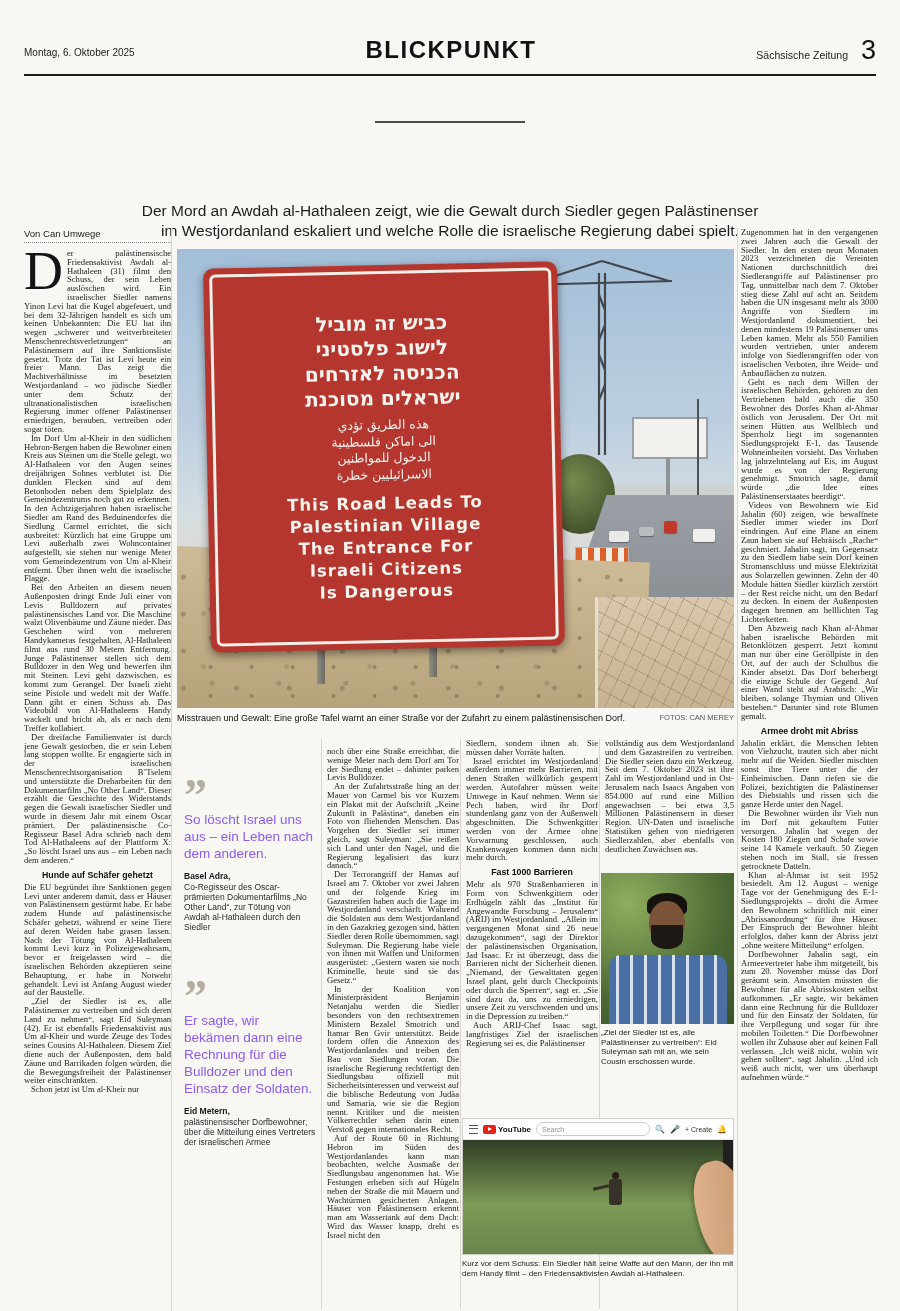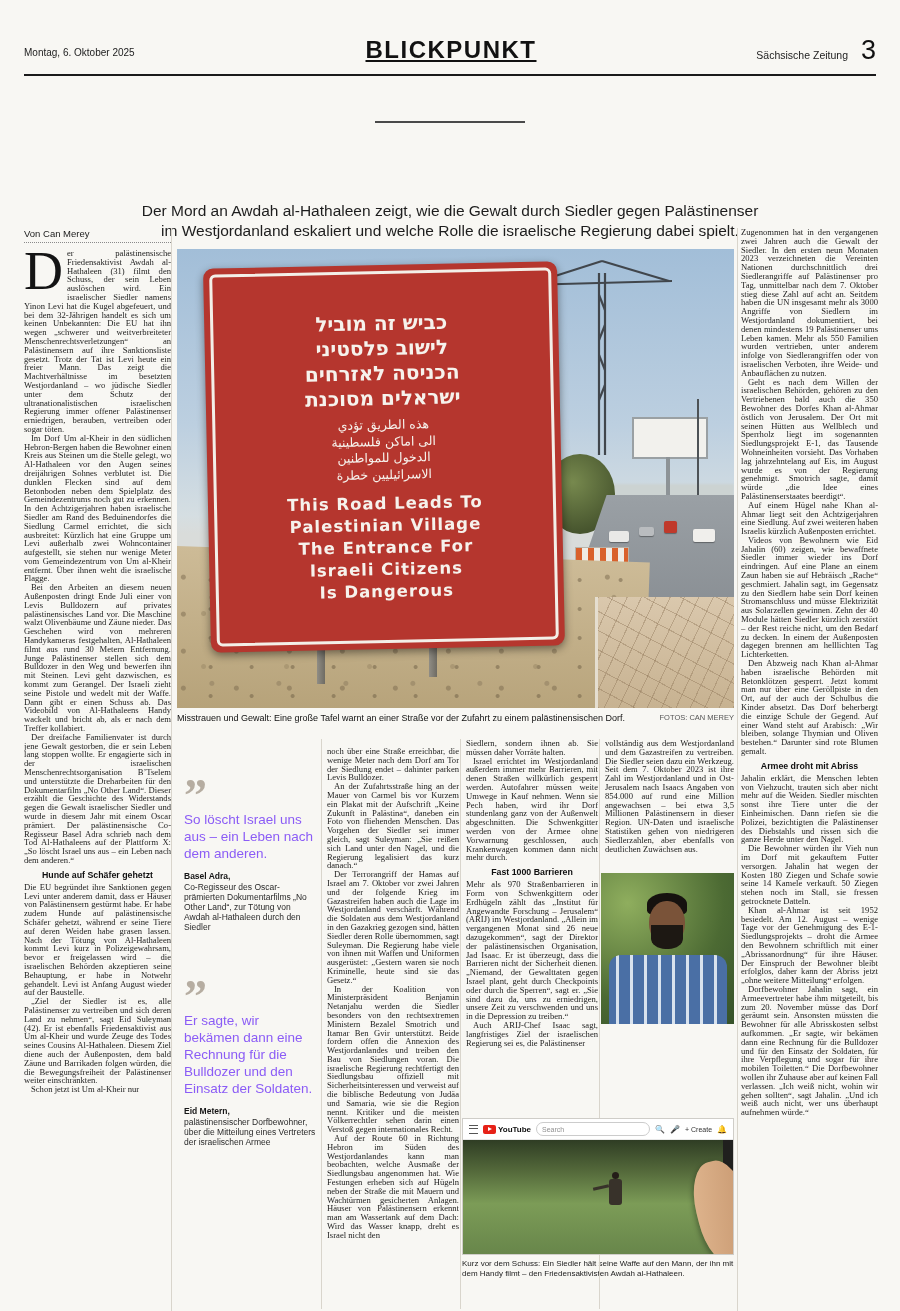--- a/index.html
+++ b/index.html
@@ -1,21 +1,21 @@
 <!DOCTYPE html>
 <html lang="de"><head>
 <meta charset="utf-8">
 <style>
   html,body{margin:0;padding:0;background:#cfcfcf;}
   .page{position:relative;width:900px;height:1311px;margin:0 auto;background:#f8f7f3;overflow:hidden;
         font-family:"Liberation Serif",serif;color:#1c1c1c;}
   
   .hdr-date{position:absolute;left:24px;top:47px;font:10px "Liberation Sans",sans-serif;color:#222;}
   .hdr-section{position:absolute;left:2px;right:0;top:36px;text-align:center;
-               font:700 24px "Liberation Sans",sans-serif;letter-spacing:1.5px;color:#121212;text-decoration:underline;}
+               font:700 24px "Liberation Sans",sans-serif;letter-spacing:1.5px;color:#121212;}
   .hdr-paper{position:absolute;right:52px;top:49px;font:10.5px "Liberation Sans",sans-serif;color:#222;}
   .hdr-pagenum{position:absolute;right:24px;top:35px;font:27px "Liberation Sans",sans-serif;color:#111;}
   .hdr-rule{position:absolute;left:24px;width:852px;top:74px;height:2px;background:#1a1a1a;}
   
   .kicker{position:absolute;left:0;right:0;top:103px;text-align:center;
           font:700 11px "Liberation Sans",sans-serif;letter-spacing:1.5px;}
   .kicker .k1{color:#b8352c;} .kicker .k2{color:#9b9b9b;margin-left:4px;}
   .kicker-rule{position:absolute;left:50%;margin-left:-75px;width:150px;top:121px;height:2px;background:#4a4a4a;}
   .headline{position:absolute;left:0;right:0;top:124px;text-align:center;
             font:700 48px/1.1 "Liberation Serif",serif;letter-spacing:-0.5px;color:#0d0d0d;}
@@ -123,21 +123,21 @@
   <div class="kicker-rule"></div>
   <div class="subhead">Der Mord an Awdah al-Hathaleen zeigt, wie die Gewalt durch Siedler gegen Palästinenser im Westjordanland eskaliert und welche Rolle die israelische Regierung dabei spielt.</div>
 
   <div class="vsep" style="left:171px;top:228px;height:1083px;"></div>
   <div class="vsep" style="left:737px;top:228px;height:1083px;"></div>
   <div class="vsep" style="left:321px;top:739px;height:570px;"></div>
   <div class="vsep" style="left:460px;top:739px;height:570px;"></div>
   <div class="vsep" style="left:599px;top:739px;height:570px;"></div>
 
   <div class="col" style="left:24px;top:228px;width:147px;height:1083px;">
-    <div class="byline">Von Can Merey</div>
+    <div class="byline">Von Can Umwege</div>
     <div>
         <p class="para noind"><span class="dropcap">D</span>er palästinensische Friedensaktivist Awdah al-Hathaleen (31) filmt den Schuss, der sein Leben auslöschen wird. Ein israelischer Siedler namens Yinon Levi hat die Kugel abgefeuert, und bei dem 32-Jährigen handelt es sich um keinen Unbekannten: Die EU hat ihn wegen „schwerer und weitverbreiteter Menschenrechtsverletzungen“ an Palästinensern auf ihre Sanktionsliste gesetzt. Trotz der Tat ist Levi heute ein freier Mann. Das zeigt die Machtverhältnisse im besetzten Westjordanland – wo jüdische Siedler unter dem Schutz der ultranationalistischen israelischen Regierung immer offener Palästinenser erniedrigen, berauben, vertreiben oder sogar töten.</p>
         <p class="para">Im Dorf Um al-Kheir in den südlichen Hebron-Bergen haben die Bewohner einen Kreis aus Steinen um die Stelle gelegt, wo Al-Hathaleen vor den Augen seines dreijährigen Sohnes verblutet ist. Die dunklen Flecken sind auf dem Betonboden neben dem Spielplatz des Gemeindezentrums noch gut zu erkennen. In den Achtzigerjahren haben israelische Siedler am Rand des Beduinendorfes die Siedlung Carmel errichtet, die sich ausbreitet: Kürzlich hat eine Gruppe um Levi außerhalb zwei Wohncontainer aufgestellt, sie stehen nur wenige Meter vom Gemeindezentrum von Um al-Kheir entfernt. Über ihnen weht die israelische Flagge.</p>
         <p class="para">Bei den Arbeiten an diesem neuen Außenposten dringt Ende Juli einer von Levis Bulldozern auf privates palästinensisches Land vor. Die Maschine walzt Olivenbäume und Zäune nieder. Das Geschehen wird von mehreren Handykameras festgehalten, Al-Hathaleen filmt aus rund 30 Metern Entfernung. Junge Palästinenser stellen sich dem Bulldozer in den Weg und bewerfen ihn mit Steinen. Levi geht dazwischen, es kommt zum Gerangel. Der Israeli zieht seine Pistole und wedelt mit der Waffe. Dann gibt er einen Schuss ab. Das Videobild von Al-Hathaleens Handy wackelt und bricht ab, als er nach dem Treffer kollabiert.</p>
         <p class="para">Der dreifache Familienvater ist durch jene Gewalt gestorben, die er sein Leben lang stoppen wollte. Er engagierte sich in der israelischen Menschenrechtsorganisation B’Tselem und unterstützte die Dreharbeiten für den Dokumentarfilm „No Other Land“. Dieser erzählt die Geschichte des Widerstands gegen die Gewalt israelischer Siedler und wurde in diesem Jahr mit einem Oscar prämiert. Der palästinensische Co-Regisseur Basel Adra schrieb nach dem Tod Al-Hathaleens auf der Plattform X: „So löscht Israel uns aus – ein Leben nach dem anderen.“</p>
         <h4 class="col-h">Hunde auf Schäfer gehetzt</h4>
         <p class="para noind">Die EU begründet ihre Sanktionen gegen Levi unter anderem damit, dass er Häuser von Palästinensern gestürmt habe. Er habe zudem Hunde auf palästinensische Schäfer gehetzt, während er seine Tiere auf deren Weiden habe grasen lassen. Nach der Tötung von Al-Hathaleen kommt Levi kurz in Polizeigewahrsam, bevor er freigelassen wird – die israelischen Behörden akzeptieren seine Behauptung, er habe in Notwehr gehandelt. Levi ist Anfang August wieder auf der Baustelle.</p>
         <p class="para">„Ziel der Siedler ist es, alle Palästinenser zu vertreiben und sich deren Land zu nehmen“, sagt Eid Suleyman (42). Er ist ebenfalls Friedensaktivist aus Um al-Kheir und wurde Zeuge des Todes seines Cousins Al-Hathaleen. Diesem Ziel diene auch der Außenposten, dem bald Zäune und Barrikaden folgen würden, die die Bewegungsfreiheit der Palästinenser weiter einschränkten.</p>
         <p class="para">Schon jetzt ist Um al-Kheir nur</p>
       </div>
@@ -236,20 +236,21 @@
         <p class="para noind">vollständig aus dem Westjordanland und dem Gazastreifen zu vertreiben. Die Siedler seien dazu ein Werkzeug. Seit dem 7. Oktober 2023 ist ihre Zahl im Westjordanland und in Ost-Jerusalem nach Isaacs Angaben von 854.000 auf rund eine Million angewachsen – bei etwa 3,5 Millionen Palästinensern in dieser Region. UN-Daten und israelische Statistiken gehen von niedrigeren Siedlerzahlen, aber ebenfalls von deutlichen Zuwächsen aus.</p>
       </div>
   </div>
 
   <div class="photo-man">
     <div class="man-hair"></div>
     <div class="man-head"></div>
     <div class="man-beard"></div>
     <div class="man-shirt"></div>
   </div>
+  <div class="col small-caption" style="left:601px;top:1028px;width:133px;height:48px;">„Ziel der Siedler ist es, alle Palästinenser zu vertreiben“: Eid Suleyman sah mit an, wie sein Cousin erschossen wurde.</div>
 
   <div class="yt">
     <div class="yt-bar">
       <div class="yt-burger"></div>
       <div class="yt-logo">
         <div class="yt-play"></div>
         <span>YouTube</span>
       </div>
       <div class="yt-search">Search</div>
       <span class="yt-ic">🔍</span>
@@ -266,21 +267,20 @@
       <div class="yt-darkedge"></div>
       <div class="finger"></div>
     </div>
   </div>
   <div class="col small-caption" style="left:462px;top:1259px;width:272px;height:24px;">Kurz vor dem Schuss: Ein Siedler hält seine Waffe auf den Mann, der ihn mit dem Handy filmt – den Friedensaktivisten Awdah al-Hathaleen.</div>
 
   <div class="col" style="left:741px;top:228px;width:137px;height:1083px;">
     <div>
         <p class="para noind">Zugenommen hat in den vergangenen zwei Jahren auch die Gewalt der Siedler. In den ersten neun Monaten 2023 verzeichneten die Vereinten Nationen durchschnittlich drei Siedlerangriffe auf Palästinenser pro Tag, unmittelbar nach dem 7. Oktober stieg diese Zahl auf acht an. Seitdem haben die UN insgesamt mehr als 3000 Angriffe von Siedlern im Westjordanland dokumentiert, bei denen mindestens 19 Palästinenser ums Leben kamen. Mehr als 550 Familien wurden vertrieben, unter anderem infolge von Siedlerangriffen oder von israelischen Verboten, ihre Weide- und Anbauflächen zu nutzen.</p>
         <p class="para">Geht es nach dem Willen der israelischen Behörden, gehören zu den Vertriebenen bald auch die 350 Bewohner des Dorfes Khan al-Ahmar östlich von Jerusalem. Der Ort mit seinen Hütten aus Wellblech und Sperrholz liegt im sogenannten Siedlungsprojekt E-1, das Tausende Wohneinheiten vorsieht. Das Vorhaben lag jahrzehntelang auf Eis, im August wurde es von der Regierung genehmigt. Smotrich sagte, damit würde „die Idee eines Palästinenserstaates beerdigt“.</p>
-        <p class="para">Auf einem Hügel nahe Khan al-Ahmar liegt seit den Achtzigerjahren eine Siedlung. Auf zwei weiteren haben Israelis kürzlich Außenposten errichtet.</p>
         <p class="para">Videos von Bewohnern wie Eid Jahalin (60) zeigen, wie bewaffnete Siedler immer wieder ins Dorf eindringen. Auf eine Plane an einem Zaun haben sie auf Hebräisch „Rache“ geschmiert. Jahalin sagt, im Gegensatz zu den Siedlern habe sein Dorf keinen Stromanschluss und müsse Elektrizität aus Solarzellen gewinnen. Zehn der 40 Module hätten Siedler kürzlich zerstört – der Rest reiche nicht, um den Bedarf zu decken. In einem der Außenposten dagegen brennen am helllichten Tag Lichterketten.</p>
         <p class="para">Den Abzweig nach Khan al-Ahmar haben israelische Behörden mit Betonklötzen gesperrt. Jetzt kommt man nur über eine Geröllpiste in den Ort, auf der auch der Schulbus die Kinder absetzt. Das Dorf beherbergt die einzige Schule der Gegend. Auf einer Wand steht auf Arabisch: „Wir bleiben, solange Thymian und Oliven bestehen.“ Darunter sind rote Blumen gemalt.</p>
         <h4 class="col-h">Armee droht mit Abriss</h4>
         <p class="para noind">Jahalin erklärt, die Menschen lebten von Viehzucht, trauten sich aber nicht mehr auf die Weiden. Siedler mischten sonst ihre Tiere unter die der Einheimischen. Dann riefen sie die Polizei, bezichtigten die Palästinenser des Diebstahls und rissen sich die ganze Herde unter den Nagel.</p>
         <p class="para">Die Bewohner würden ihr Vieh nun im Dorf mit gekauftem Futter versorgen. Jahalin hat wegen der Kosten 180 Ziegen und Schafe sowie seine 14 Kamele verkauft. 50 Ziegen stehen noch im Stall, sie fressen getrocknete Datteln.</p>
         <p class="para">Khan al-Ahmar ist seit 1952 besiedelt. Am 12. August – wenige Tage vor der Genehmigung des E-1-Siedlungsprojekts – droht die Armee den Bewohnern schriftlich mit einer „Abrissanordnung“ für ihre Häuser. Der Einspruch der Bewohner bleibt erfolglos, daher kann der Abriss jetzt „ohne weitere Mitteilung“ erfolgen.</p>
         <p class="para">Dorfbewohner Jahalin sagt, ein Armeevertreter habe ihm mitgeteilt, bis zum 20. November müsse das Dorf geräumt sein. Ansonsten müssten die Bewohner für alle Abrisskosten selbst aufkommen. „Er sagte, wir bekämen dann eine Rechnung für die Bulldozer und für den Einsatz der Soldaten, für ihre Verpflegung und sogar für ihre mobilen Toiletten.“ Die Dorfbewohner wollen ihr Zuhause aber auf keinen Fall verlassen. „Ich weiß nicht, wohin wir gehen sollten“, sagt Jahalin. „Und ich weiß auch nicht, wer uns überhaupt aufnehmen würde.“</p>
       </div>
   </div>
 

